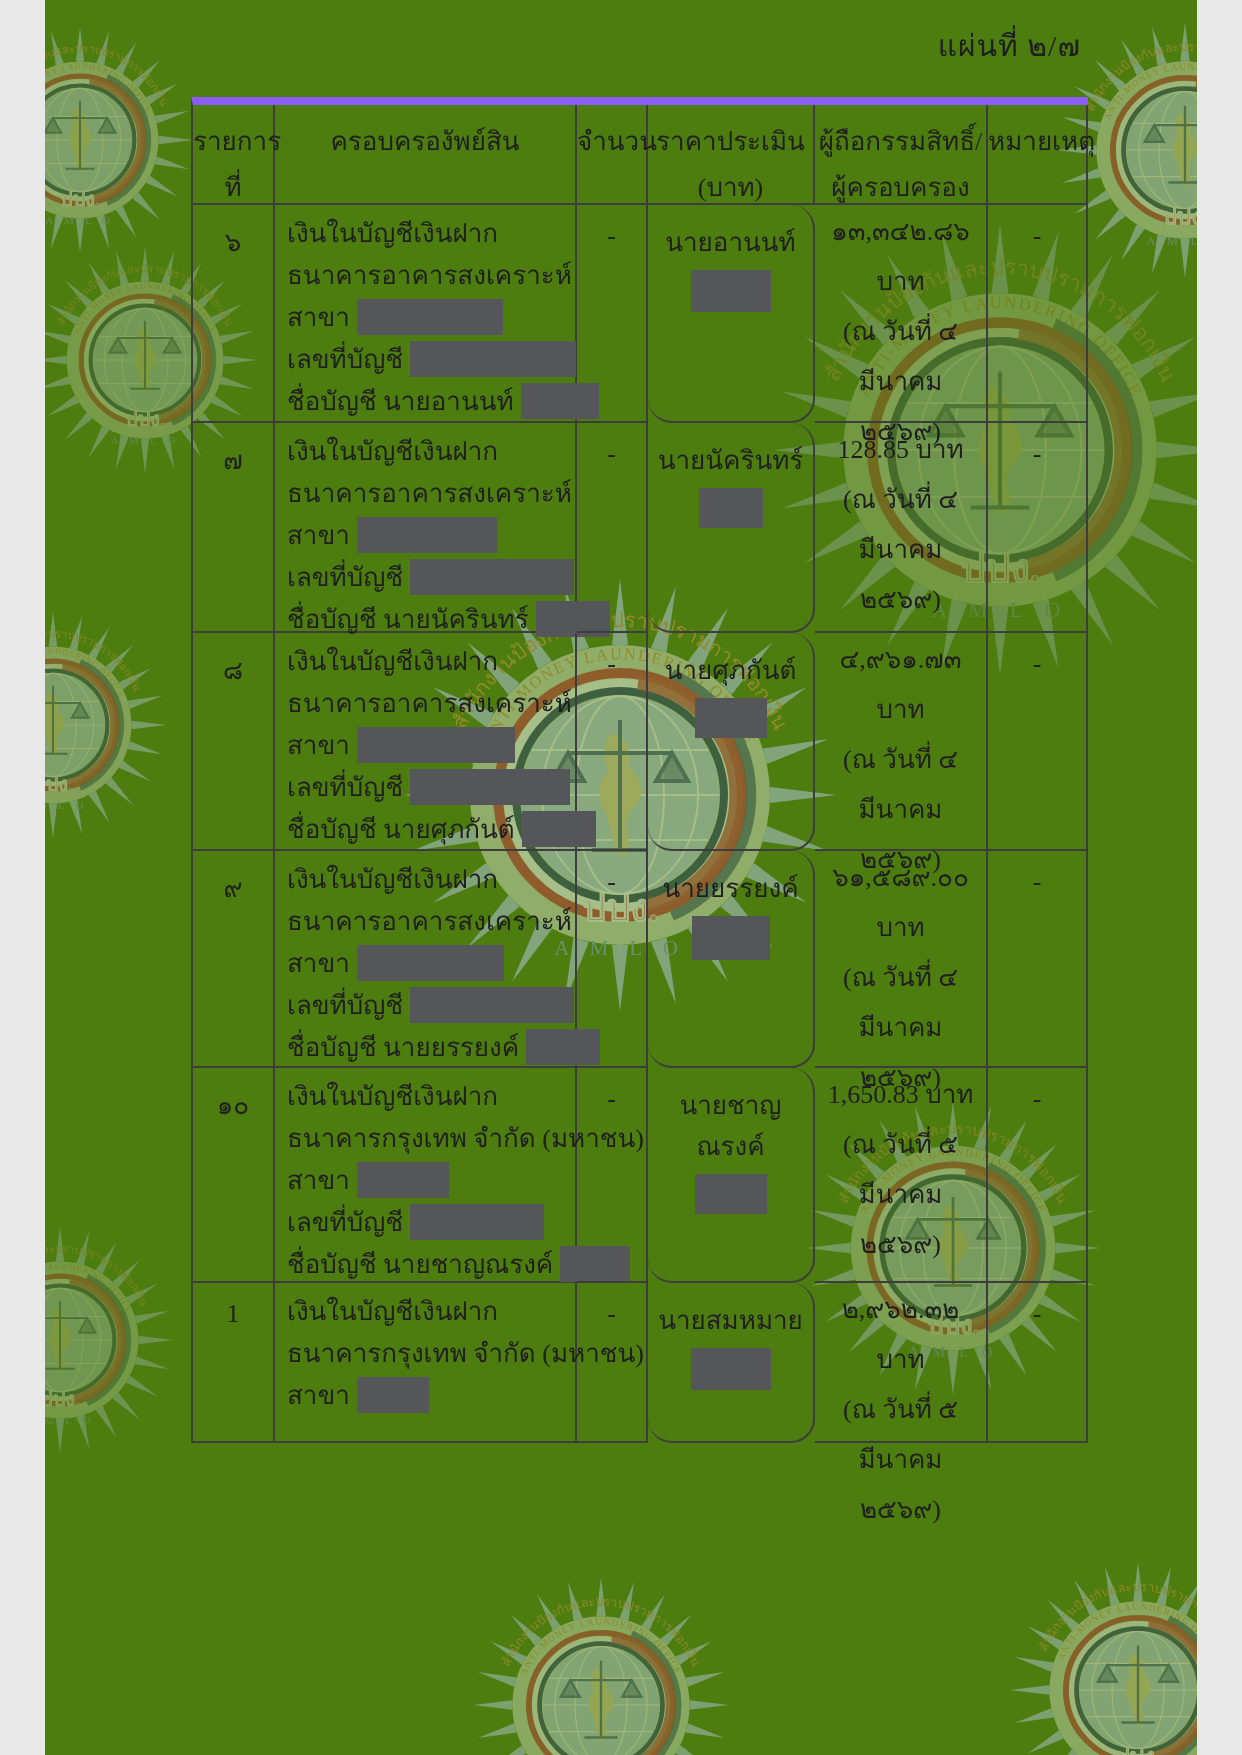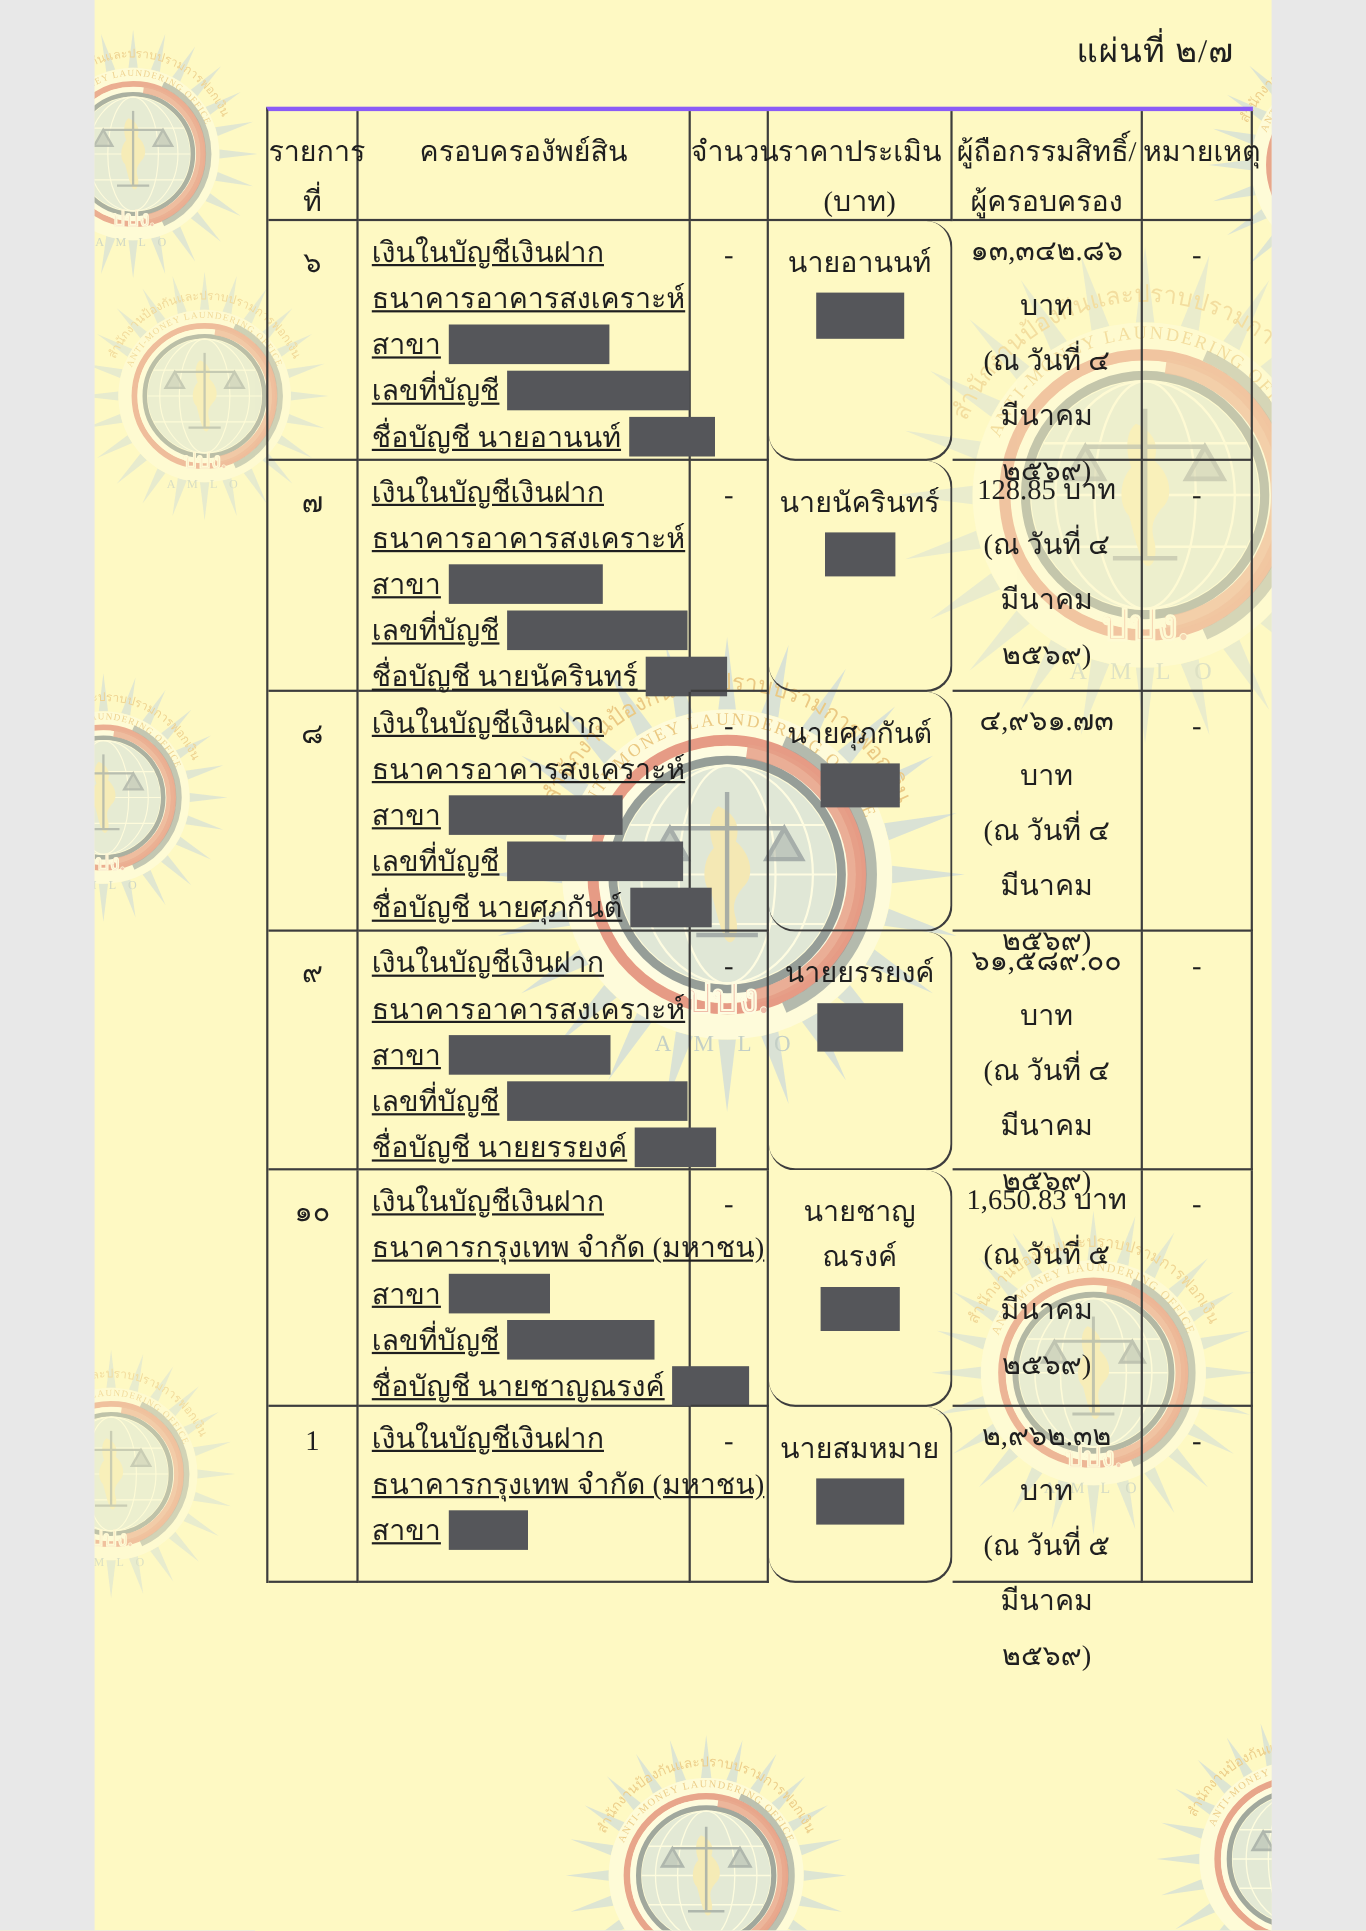--- a/index.html
+++ b/index.html
@@ -1,40 +1,40 @@
 <!DOCTYPE html>
 <html><head>
 <meta charset="utf-8">
 <style>
   html,body { margin:0; padding:0; background:#e8e8e8; }
   .page {
-    position:relative; width:1070px; height:1755px; margin:0 auto;
-    background:#fef9c3; overflow:hidden;
+    position:relative; width:1152px; height:1755px; margin:0 auto;
+    background:#4d7c0f; overflow:hidden;
     font-family:"Liberation Serif","DejaVu Serif",serif;
     color:#1f1f1f;
   }
   .wm { position:absolute; z-index:0; pointer-events:none; }
   .sheet-label {
     position:absolute; top:22px; left:860px; width:176px; text-align:right;
     font-size:30px; z-index:2; letter-spacing:1px;
   }
   .asset-table {
-    position:absolute; left:156px; top:97px; z-index:1;
+    position:absolute; left:146px; top:97px; z-index:1;
     display:grid;
     grid-template-columns:82px 302px 71px 167px 173px 100px;
     grid-template-rows:100px 218px 210px 218px 217px 215px 160px;
-    border-top:4px solid #8b5cf6; border-left:2px solid #3d3d3d;
+    border-top:8px solid #8b5cf6; border-left:2px solid #3d3d3d;
   }
   .cell {
     border-right:2px solid #3d3d3d; border-bottom:2px solid #3d3d3d;
     font-size:26px; box-sizing:border-box; background:transparent;
   }
   .hd { text-align:center; padding-top:14px; line-height:46px; }
   .c-no, .c-qty, .c-rem { text-align:center; padding-top:16px; }
-  .c-asset { padding:8px 8px 0 12px; line-height:42px;text-decoration:underline; }
+  .c-asset { padding:8px 8px 0 12px; line-height:42px; }
   .a-line { white-space:nowrap; }
   .c-owner { text-align:center; padding-top:16px;border-radius:24px; }
   .c-price { text-align:center; padding-top:2px; line-height:50px; }
   .redact {
     display:inline-block; background:#55565a; height:36px;
     vertical-align:-9px; margin-left:7px;
   }
   .owner-redact { display:block; margin:8px auto 0; background:#55565a; }
 </style>
 </head>

